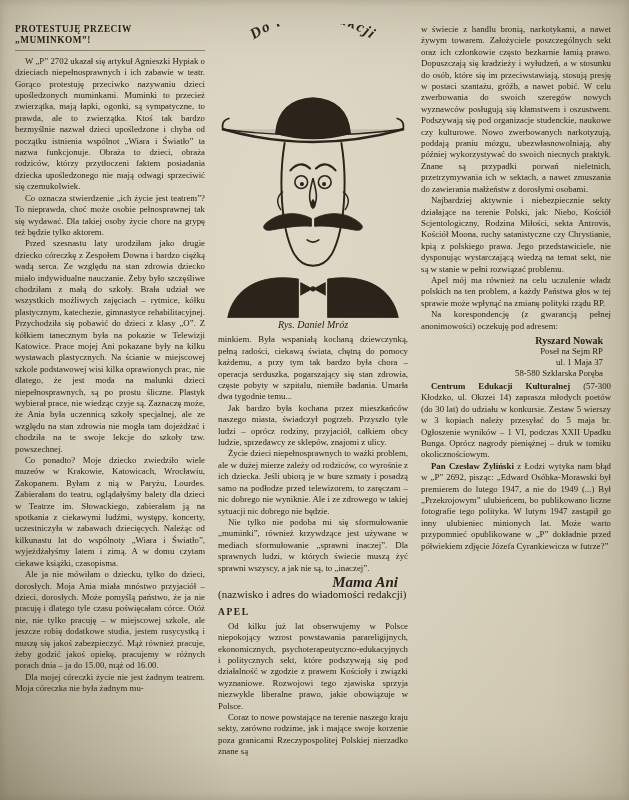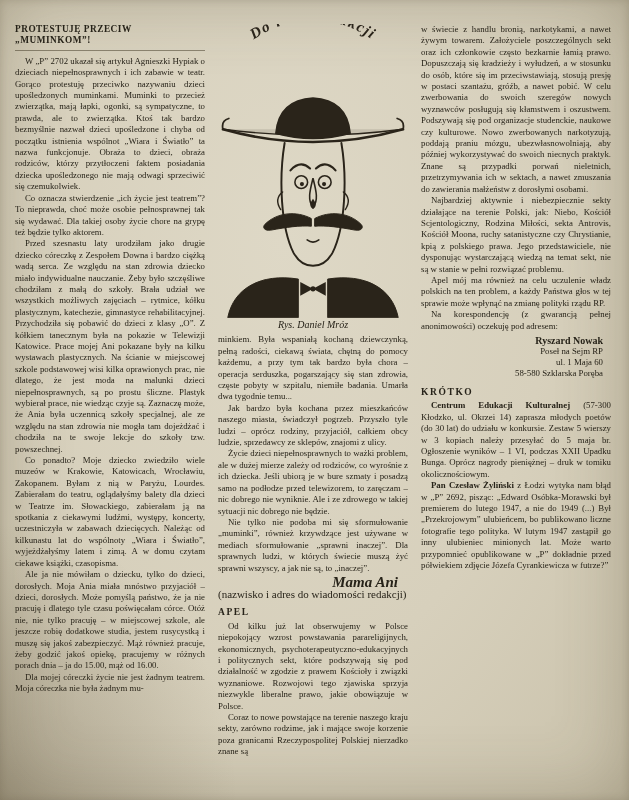--- a/index.html
+++ b/index.html
@@ -154,25 +154,24 @@
         <p>w świecie z handlu bronią, narkotykami, a nawet żywym towarem. Założyciele poszczególnych sekt oraz ich członkowie często bezkarnie łamią prawo. Dopuszczają się kradzieży i wyłudzeń, a w stosunku do osób, które się im przeciwstawiają, stosują presję w postaci szantażu, gróźb, a nawet pobić. W celu zwerbowania do swoich szeregów nowych wyznawców posługują się kłamstwem i oszustwem. Podszywają się pod organizacje studenckie, naukowe czy kulturowe. Nowo zwerbowanych narkotyzują, poddają praniu mózgu, ubezwłasnowolniają, aby później wykorzystywać do swoich niecnych praktyk. Znane są przypadki porwań nieletnich, przetrzymywania ich w sektach, a nawet zmuszania do zawierania małżeństw z dorosłymi osobami.</p>
         <p>Najbardziej aktywnie i niebezpiecznie sekty działające na terenie Polski, jak: Niebo, Kościół Scjentologiczny, Rodzina Miłości, sekta Antrovis, Kościół Moona, ruchy satanistyczne czy Chrystianie, kpią z polskiego prawa. Jego przedstawiciele, nie dysponując wystarczającą wiedzą na temat sekt, nie są w stanie w pełni rozwiązać problemu.</p>
         <p>Apel mój ma również na celu uczulenie władz polskich na ten problem, a każdy Państwa głos w tej sprawie może wpłynąć na zmianę polityki rządu RP.</p>
         <p>Na korespondencję (z gwarancją pełnej anonimowości) oczekuję pod adresem:</p>
       </div>
 
     <div class="address">
       <div class="addr-name">Ryszard Nowak</div>
       <div>
           <div>Poseł na Sejm RP</div>
-          <div>ul. 1 Maja 60</div>
+          <div>ul. 1 Maja 37</div>
           <div>58-580 Szklarska Poręba</div>
         </div>
     </div>
 
-    <h3 class="section-heading">KRÓTKO</h3>
     <div class="krotko">
         <p><b>Centrum Edukacji Kulturalnej </b>(57-300 Kłodzko, ul. Okrzei 14) zaprasza młodych poetów (do 30 lat) do udziału w konkursie. Zestaw 5 wierszy w 3 kopiach należy przesyłać do 5 maja br. Ogłoszenie wyników – 1 VI, podczas XXII Upadku Bunga. Oprócz nagrody pieniężnej – druk w tomiku okolicznościowym.</p>
         <p><b>Pan Czesław Żyliński </b>z Łodzi wytyka nam błąd w „P” 2692, pisząc: „Edward Osóbka-Morawski był premierem do lutego 1947, a nie do 1949 (...) Był „Przekrojowym” ulubieńcem, bo publikowano liczne fotografie tego polityka. W lutym 1947 zastąpił go inny ulubieniec minionych lat. Może warto przypomnieć opublikowane w „P” dokładnie przed półwiekiem zdjęcie Józefa Cyrankiewicza w futrze?”</p>
       </div>
   </div>
 
 </div>
 
 </body></html>

